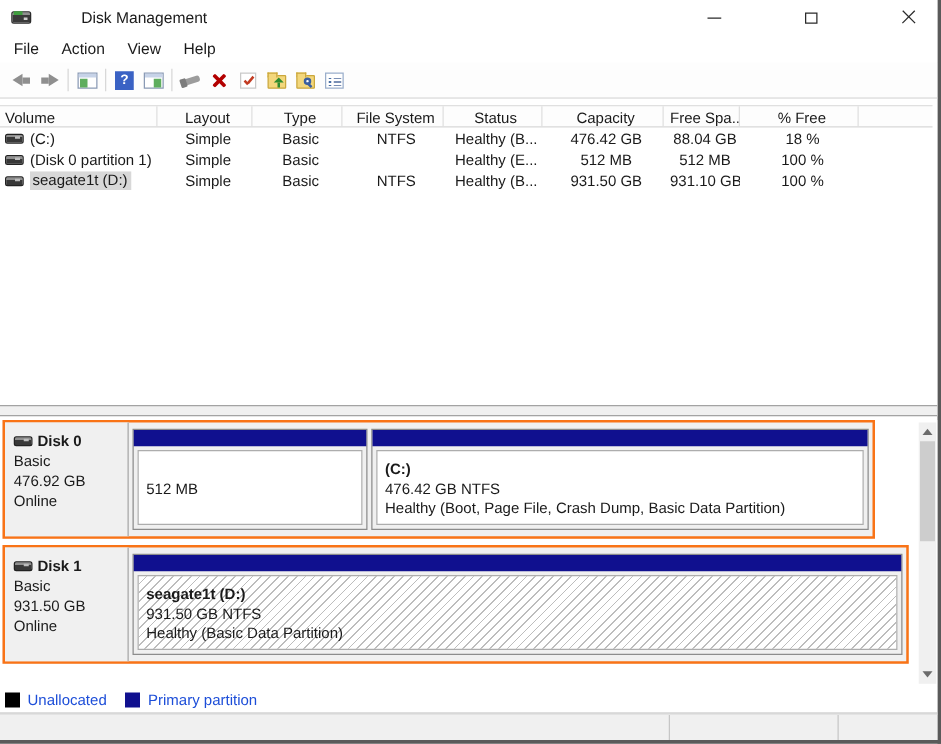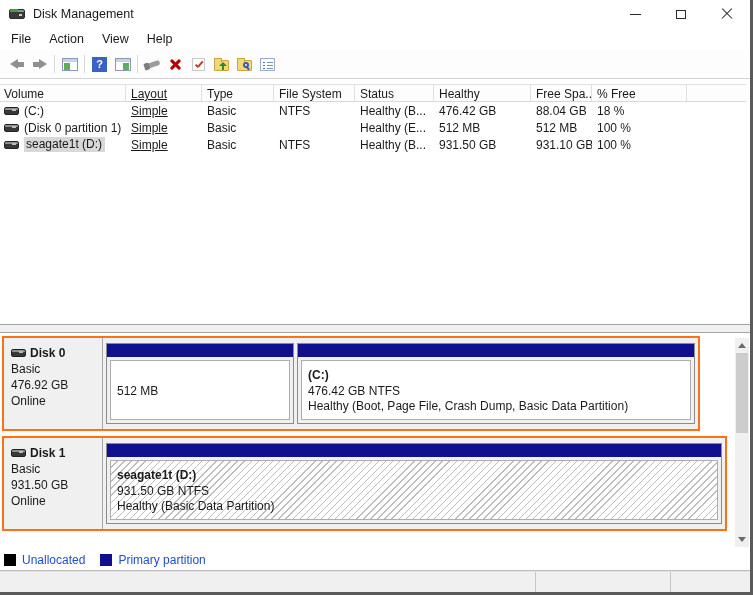--- a/index.html
+++ b/index.html
@@ -1,21 +1,21 @@
 <!DOCTYPE html>
 <html><head>
 <meta charset="utf-8">
 <style>
   * { box-sizing: border-box; margin: 0; padding: 0; }
   body { font-family: "Liberation Sans", sans-serif; background:#fff; }
   .window{width:753px;height:595px;position:relative;background:#fff;
     border-right:3px solid #5a5a5a;border-bottom:3px solid #5a5a5a;overflow:hidden;}
 
   
-  .titlebar{height:28px;display:flex;align-items:center;background:#fff;}
+  .titlebar{height:28px;display:flex;align-items:center;background:#fff;gap:32px;}
   .title-ico{width:16px;height:10px;margin:0 8px 0 9px;border-radius:2px;position:relative;
     background:linear-gradient(180deg,#8f8f8f 0 2px,#3a3a3a 2px);border:1px solid #2a2a2a;}
   .title-ico::before{content:"";position:absolute;left:1px;top:-1px;width:7px;height:3px;background:#3f9e3f;}
   .title-ico::after{content:"";position:absolute;right:2px;bottom:2px;width:3px;height:2px;background:#cfcfcf;}
   .title-text{font-size:12.5px;color:#1a1a1a;}
   .tb-spacer{flex:1;}
   .cap-btn{width:46px;height:28px;display:flex;align-items:center;justify-content:center;}
   .min-glyph{width:11px;height:1px;background:#2a2a2a;}
   .max-glyph{width:10px;height:9px;border:1px solid #2a2a2a;background:#fff;}
   .close-glyph{position:relative;width:12px;height:12px;}
@@ -55,28 +55,28 @@
   .up-stem{position:absolute;left:7px;top:5px;width:2px;height:4px;background:#2e8b2e;}
   .lens{position:absolute;right:2px;top:1px;width:6px;height:6px;border:2px solid #3a5fa0;border-radius:50%;background:#fff;}
   .lens-h{position:absolute;right:1px;bottom:1px;width:5px;height:2px;background:#3a5fa0;transform:rotate(45deg);}
   .list-ico{width:15px;height:13px;border:1px solid #9aaecb;background:#fff;position:relative;}
   .list-ico::before{content:"";position:absolute;left:6px;top:3px;width:6px;height:7px;
     background:repeating-linear-gradient(#7a8fb5 0 1px,transparent 1px 3px);}
   .list-ico::after{content:"";position:absolute;left:2px;top:3px;width:2px;height:7px;
     background:repeating-linear-gradient(#4a6fa5 0 1px,transparent 1px 3px);}
 
   
-  .top-pane{height:245px;background:#fff;padding-top:5px;}
+  .top-pane{height:245px;background:#fff;padding-top:5px;text-align:center;}
   .vtable{width:746px;font-size:12px;color:#1a1a1a;}
   .vhead{display:flex;height:18px;border-top:1px solid #e0e0e0;border-bottom:1px solid #d8d8d8;background:#fdfdfd;}
   .hcell{border-right:1px solid #e0e0e0;padding:2px 0 0 5px;white-space:nowrap;overflow:hidden;}
   .vrow{display:flex;height:17px;align-items:center;}
   .cell{padding-left:5px;white-space:nowrap;overflow:hidden;}
   .c-volume{width:126px;display:flex;align-items:center;padding-left:4px;}
-  .c-layout{width:76px;text-decoration:underline;} .c-type{width:72px;} .c-fs{width:81px;}
+  .c-layout{width:76px;} .c-type{width:72px;} .c-fs{width:81px;}
   .c-status{width:79px;} .c-cap{width:97px;} .c-free{width:61px;} .c-pct{width:95px;}
   .c-fill{flex:1;border-right:none;}
   .drive-ico{width:15px;height:8px;flex:none;border-radius:2px;position:relative;margin-right:5px;
     background:linear-gradient(180deg,#8f8f8f 0 2px,#383838 2px);border:1px solid #222;}
   .drive-ico::after{content:"";position:absolute;right:2px;top:1px;width:4px;height:2px;background:#bdbdbd;}
   .sel-label{background:#d8d8d8;padding:0 3px 1px 2px;}
 
   
   .splitter{height:9px;background:#f0f0f0;border-top:1px solid #a3a3a3;border-bottom:1px solid #a3a3a3;}
 
@@ -201,21 +201,21 @@
   </div>
 
   <div class="top-pane">
     <div class="vtable">
       <div class="vhead">
         <div class="hcell c-volume">Volume</div>
         <div class="hcell c-layout">Layout</div>
         <div class="hcell c-type">Type</div>
         <div class="hcell c-fs">File System</div>
         <div class="hcell c-status">Status</div>
-        <div class="hcell c-cap">Healthy</div>
+        <div class="hcell c-cap">Capacity</div>
         <div class="hcell c-free">Free Spa...</div>
         <div class="hcell c-pct">% Free</div>
         <div class="hcell c-fill"></div>
       </div>
 
       <div class="vrow">
         <div class="cell c-volume">
             <span class="drive-ico"></span>
             <span>(C:)</span>
           </div>

